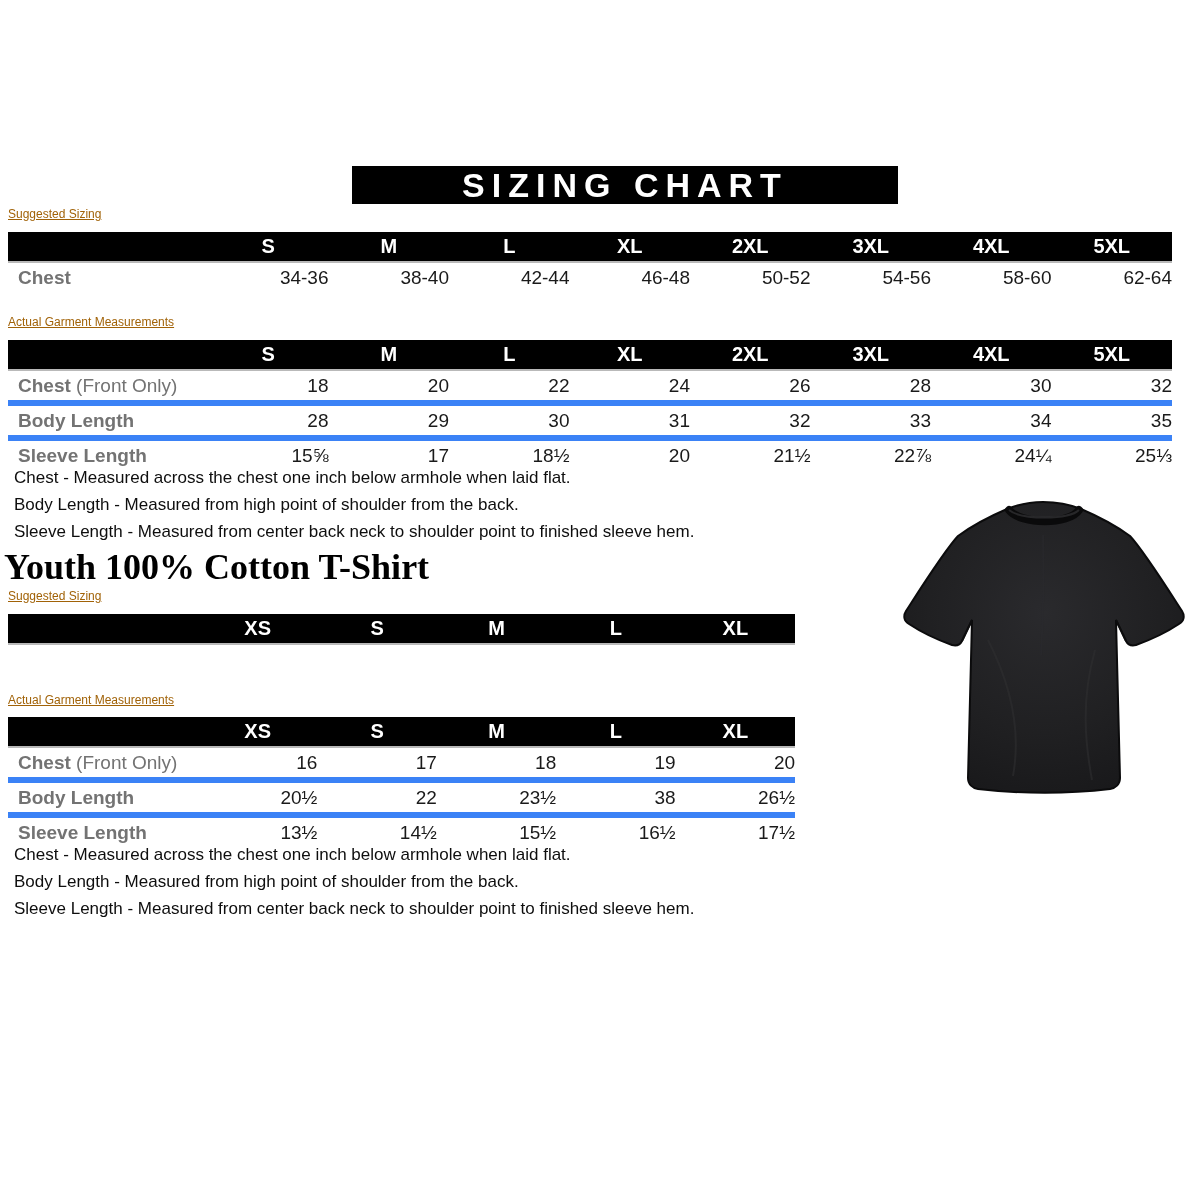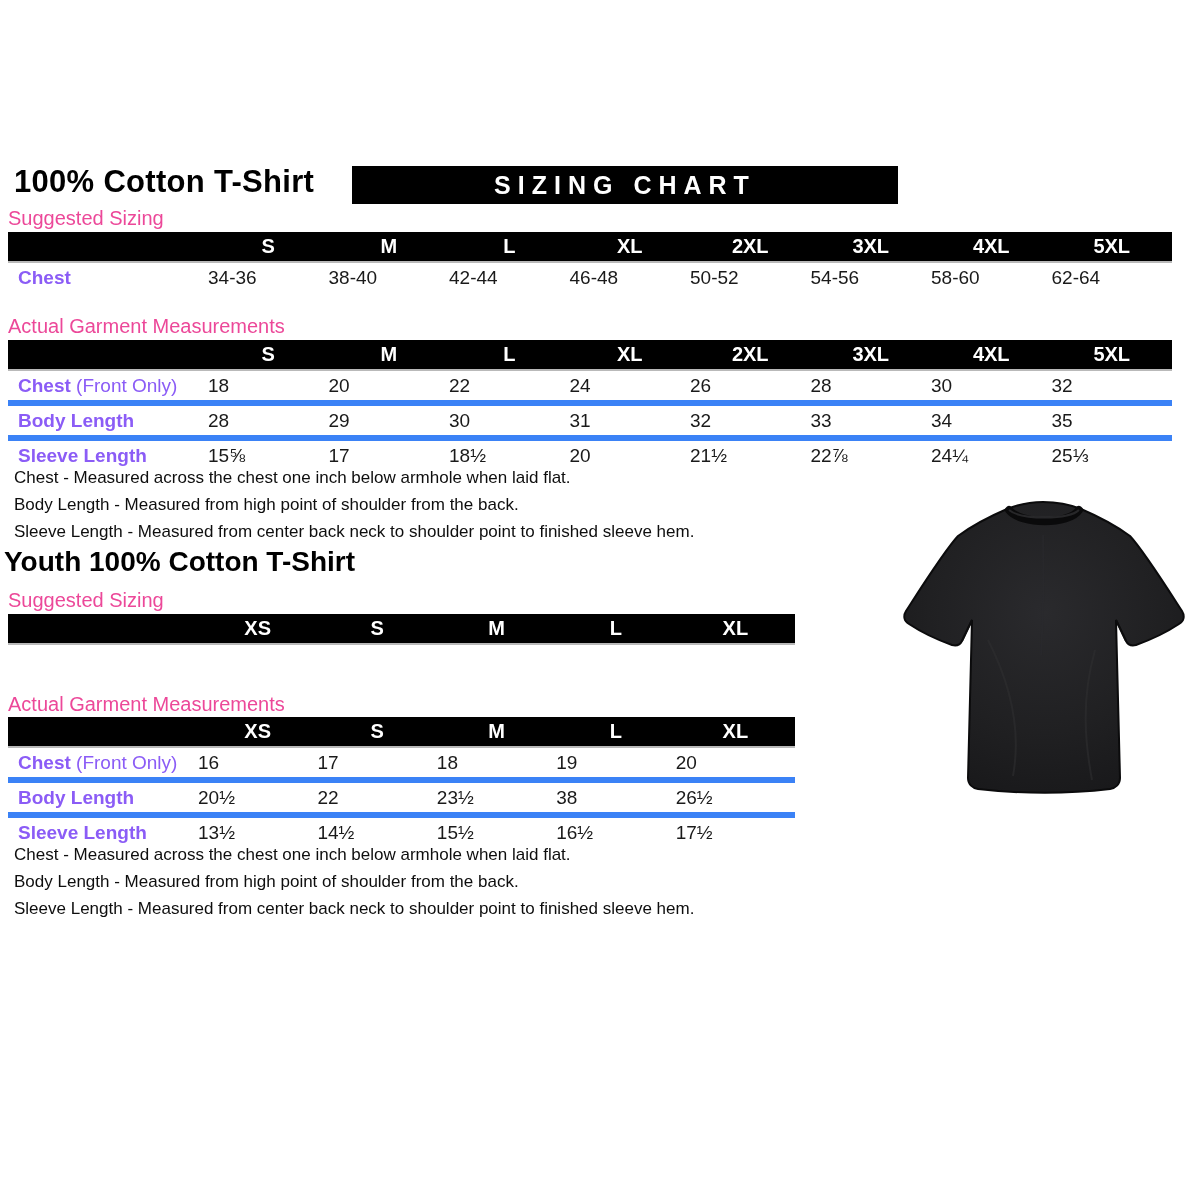--- a/index.html
+++ b/index.html
@@ -1,46 +1,45 @@
 <!DOCTYPE html>
 <html><head>
 <meta charset="utf-8">
 <style>
   html,body{margin:0;padding:0;background:#fff;}
   .page{position:relative;width:1200px;height:1200px;background:#ffffff;overflow:hidden;
         font-family:"Liberation Sans", sans-serif;color:#111;}
   .abs{position:absolute;}
   .main-title{left:14px;top:164px;font-size:31px;font-weight:bold;color:#000;letter-spacing:0.3px;}
   .banner{left:352px;top:166px;width:546px;height:38px;background:#000;color:#fff;
-          font-size:25px;font-weight:bold;letter-spacing:7px;text-align:center;line-height:39px;}
-  .sec-label{font-size:20px;color:#ec4899;}
-  .youth-title{left:4px;top:546px;font-size:28px;font-weight:bold;color:#000;}
+          font-size:34px;font-weight:bold;letter-spacing:7px;text-align:center;line-height:39px;}
+  .sec-label{font-size:12px;color:#a16207;text-decoration:underline;}
+  .youth-title{left:4px;top:546px;font-size:36px;font-weight:bold;color:#000;font-family:Liberation Serif, serif;}
   
   .tbl{display:block;}
   .t-adult{width:1164px;}
   .t-youth{width:787px;}
   .hrow{display:flex;background:#000;height:29px;align-items:center;border-bottom:2px solid #b9b9b9;}
   .hrow .hcell{flex:1;color:#fff;font-size:20px;font-weight:bold;text-align:center;}
   .hrow .hspacer{flex:none;}
   .t-adult .hspacer,.t-adult .cell-label{width:200px;flex:none;}
   .t-youth .hspacer,.t-youth .cell-label{width:190px;flex:none;}
   .row{display:flex;height:29px;align-items:center;}
   .rules .row + .row{border-top:6px solid #3b82f6;}
-  .cell-label{font-size:19px;padding-left:10px;box-sizing:border-box;color:#8b5cf6;}
+  .cell-label{font-size:19px;padding-left:10px;box-sizing:border-box;color:#737373;}
   .lbl-b{font-weight:bold;}
-  .cell{flex:1;text-align:left;font-size:19px;color:#1a1a1a;}
+  .cell{flex:1;text-align:right;font-size:19px;color:#1a1a1a;}
   .notes{font-size:17px;color:#0e0e0e;line-height:27px;}
   .tee{left:893px;top:490px;width:300px;height:310px;}
 </style>
 </head>
 <body>
 
 <div class="page">
 
-  <div class="abs main-title">100% Cotton T-Shirt</div>
   <div class="abs banner">SIZING CHART</div>
 
   <div class="abs sec-label" style="left:8px;top:207px;">Suggested Sizing</div>
 
   <div class="abs tbl t-adult" style="left:8px;top:232px;">
     <div class="hrow">
       <div class="hspacer"></div>
       <div class="hcell">S</div>
       <div class="hcell">M</div>
       <div class="hcell">L</div>

